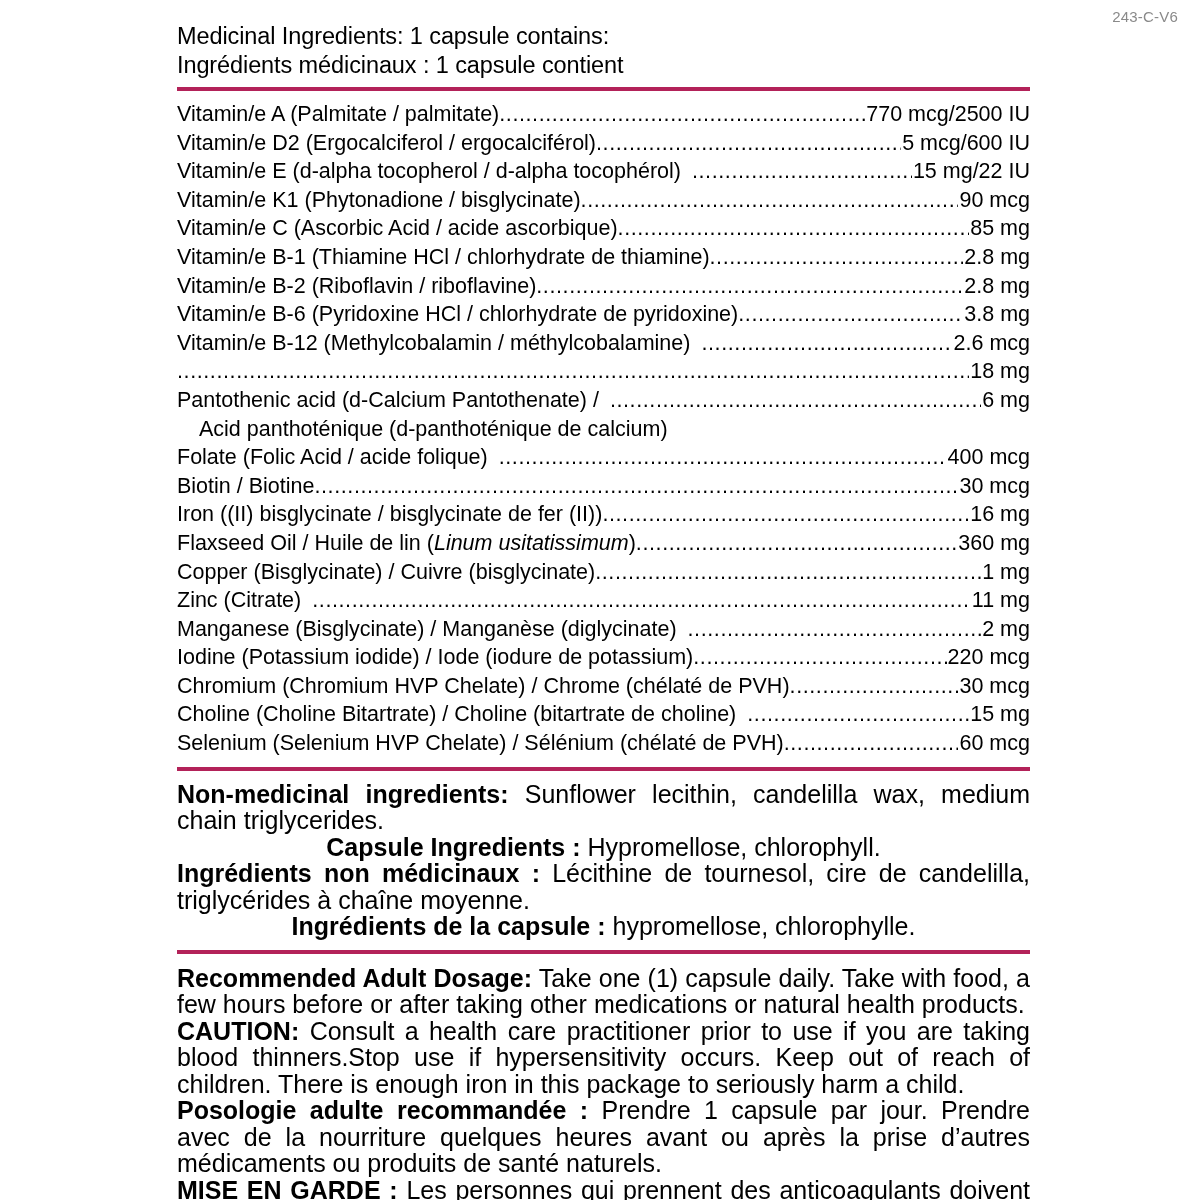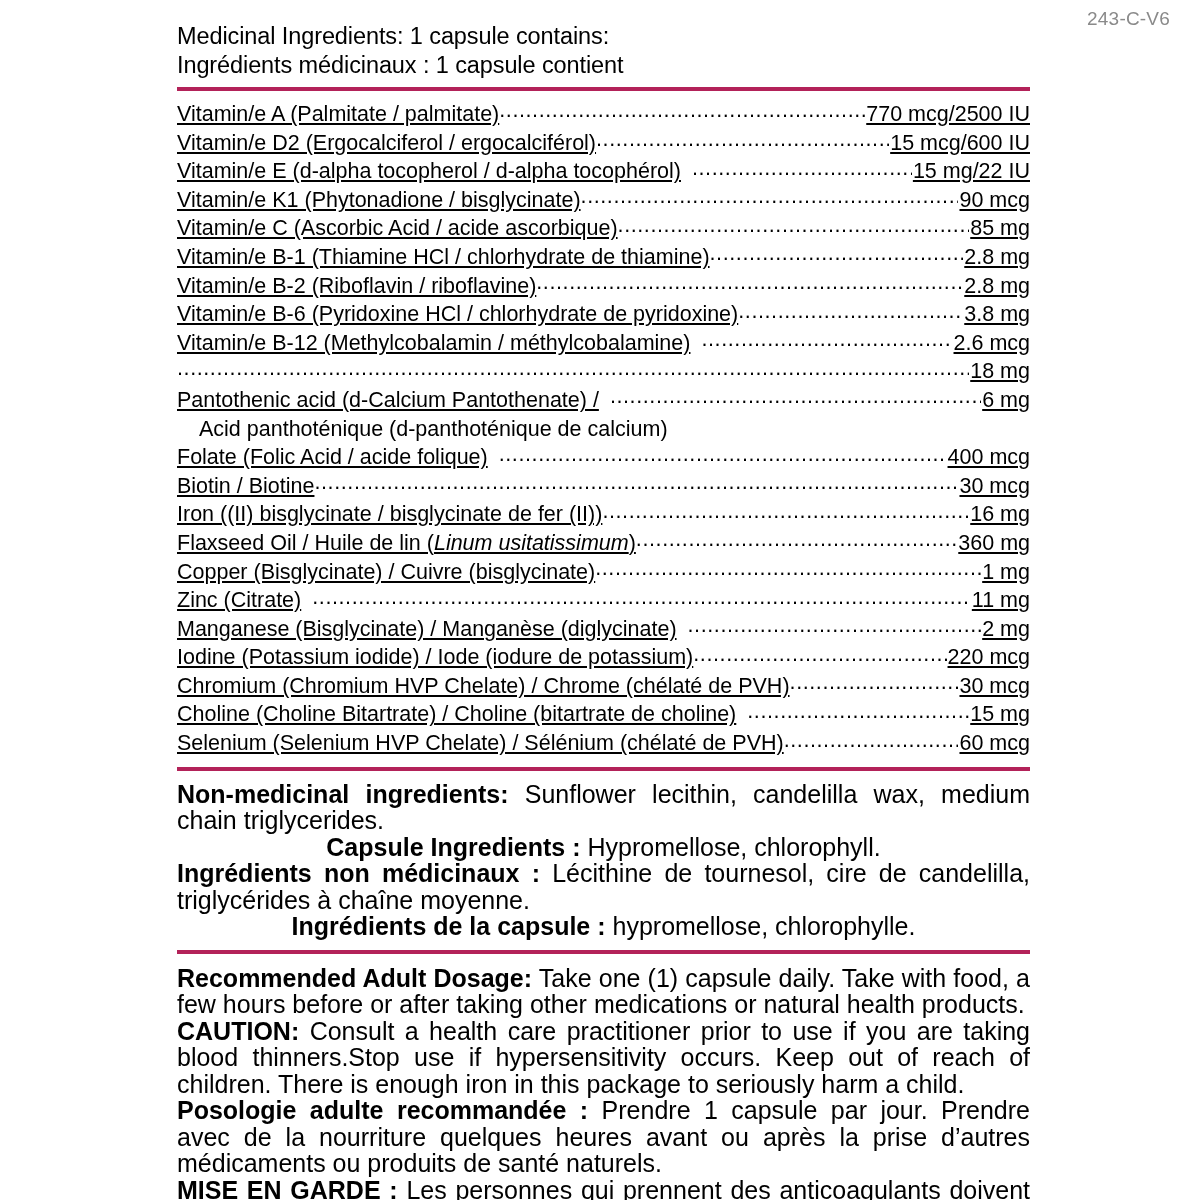--- a/index.html
+++ b/index.html
@@ -21,22 +21,22 @@
     position: absolute;
     left: 0; top: 0;
     width: 1200px;
     height: 1200px;
   }
 
   
   .product-code {
     position: absolute;
     top: 8px;
-    right: 30px;
-    font-size: 19px;
+    right: 22px;
+    font-size: 15px;
     color: #8a8a8a;
     letter-spacing: 0.2px;
   }
 
   
   .content {
     position: absolute;
     left: 177px;
     top: 22px;
     width: 853px;
@@ -59,25 +59,24 @@
   }
   .divider.d1 { margin-top: 7px; margin-bottom: 9px; }
   .divider.d2 { margin-top: 9px; margin-bottom: 10px; }
   .divider.d3 { margin-top: 10px; margin-bottom: 11px; }
 
   
   .ing-list { width: 853px; }
 
   .ing-row {
     display: flex;
-    align-items: center;
+    align-items: flex-end;
     font-size: 21.5px;
     line-height: 28.6px;
     white-space: nowrap;
-    text-decoration: underline;
   }
   .ing-name { flex: 0 0 auto; }
   .ing-name em { font-style: italic; margin-top: 8px; }
   .ing-leader {
     flex: 1 1 auto;
     overflow: hidden;
     min-width: 0;
     position: relative;
     height: 1em;
   }
@@ -131,21 +130,21 @@
 
     <div class="ing-list" id="ing-list">
         <div class="ing-row">
           <span class="ing-name">Vitamin/e A (Palmitate / palmitate)</span>
           <span class="ing-leader"></span>
           <span class="ing-amount">770 mcg/2500 IU</span>
         </div>
         <div class="ing-row">
           <span class="ing-name">Vitamin/e D2 (Ergocalciferol / ergocalciférol)</span>
           <span class="ing-leader"></span>
-          <span class="ing-amount">15 mcg/600 IU</span>
+          <span class="ing-amount">5 mcg/600 IU</span>
         </div>
         <div class="ing-row gap-md">
           <span class="ing-name">Vitamin/e E (d-alpha tocopherol / d-alpha tocophérol)</span>
           <span class="ing-leader"></span>
           <span class="ing-amount">15 mg/22 IU</span>
         </div>
         <div class="ing-row">
           <span class="ing-name">Vitamin/e K1 (Phytonadione / bisglycinate)</span>
           <span class="ing-leader"></span>
           <span class="ing-amount">90 mcg</span>

